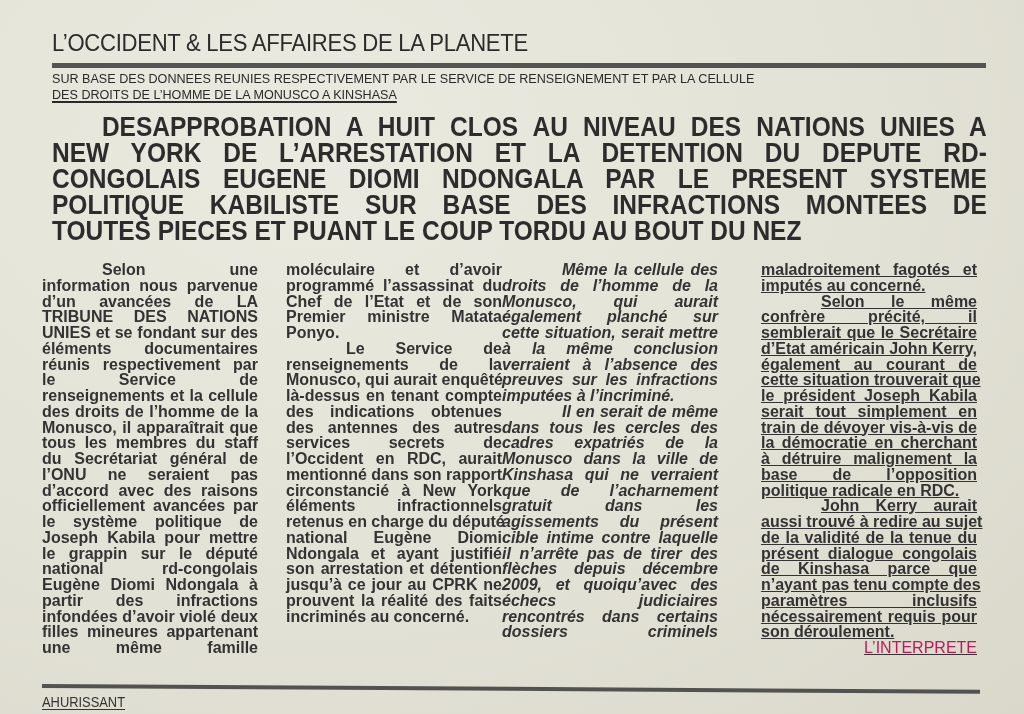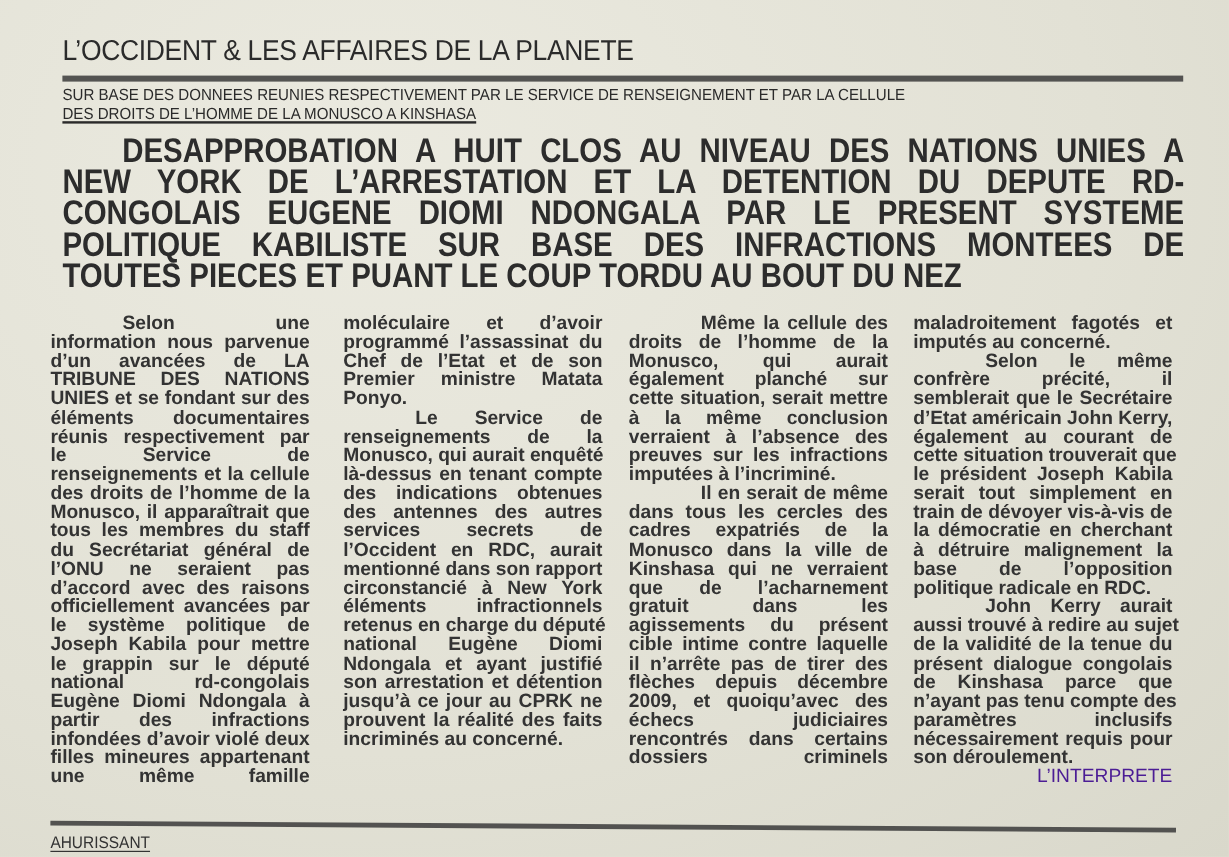--- a/index.html
+++ b/index.html
@@ -51,34 +51,34 @@
     .col .ln {
       display: block; white-space: nowrap;
       text-align: justify; text-align-last: justify;
       transform-origin: left top;
     }
     .col .ln.end { text-align-last: left; }
     .col .ln.indent { padding-left: 60px; }
     .col .ln.right { text-align-last: right; }
     .col1 { left: 2px; width: 216px; }
     .col2 { left: 246px; width: 216px; }
-    .col3 { left: 484px; width: 216px; }
-    .col4 { left: 721px; width: 216px; }
+    .col3 { left: 462px; width: 216px; font-style: italic; }
+    .col4 { left: 721px; width: 216px; text-decoration: underline; }
     .rule-bottom {
       position: absolute; left: 42px; top: 684px; width: 938px; height: 4px;
       background: #3a3a3a; opacity: 0.85; transform: rotate(0.35deg); transform-origin: left center;
     }
     .next-section {
       position: absolute; left: 42px; top: 694px;
       font-size: 14px; color: #333;
       text-decoration: underline; text-underline-offset: 2px;
       transform: scaleX(0.92); transform-origin: left top;
     }
     .signature {
-      font-weight: normal; color: #4c1d95;
+      font-weight: normal; color: #be185d;
     }
   </style>
 </head>
 <body>
 
 <div class="page">
 
   <div class="section-title">L’OCCIDENT &amp; LES AFFAIRES DE LA PLANETE</div>
   <div class="rule-top"></div>
 

